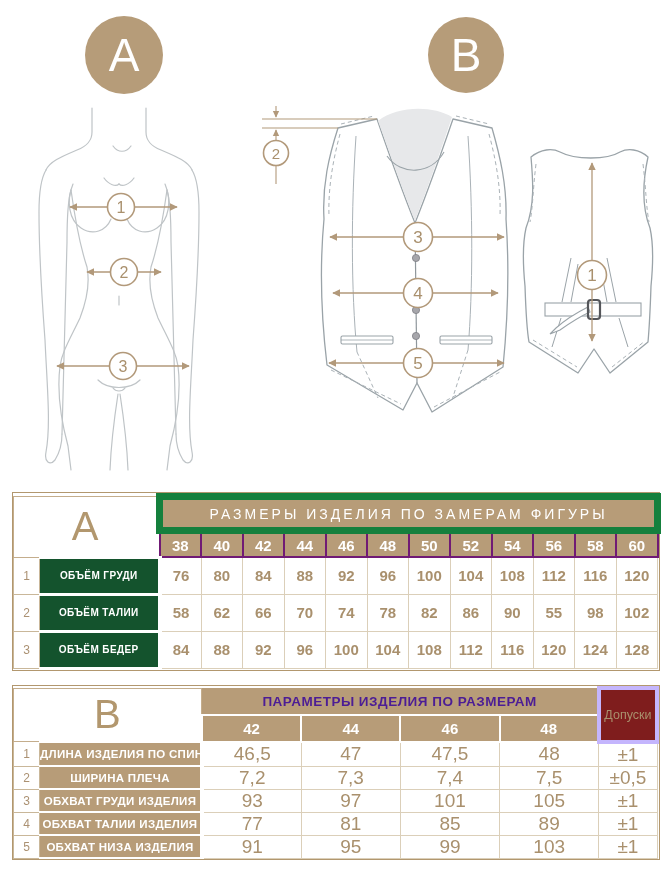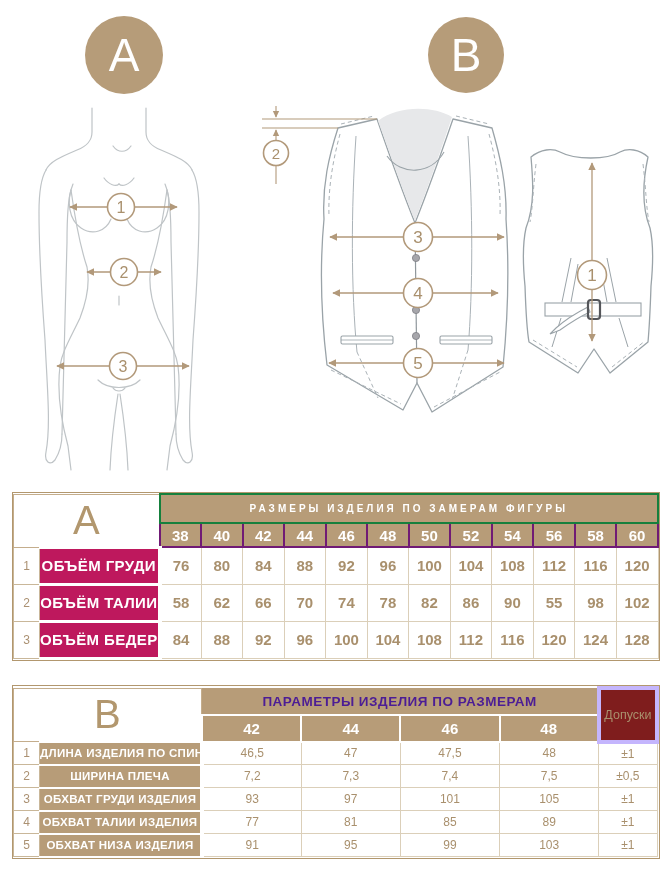--- a/index.html
+++ b/index.html
@@ -9,32 +9,32 @@
   }
   .diagrams{position:absolute;left:0;top:0;width:670px;height:485px;}
 
   .tblwrap{position:absolute;left:12px;width:646px;border:1px solid #b2976e;background:#fff;}
   #table-a-wrap{top:492px;}
   #table-b-wrap{top:685px;}
   table.tbl{border-collapse:collapse;table-layout:fixed;width:100%;}
   table.tbl td{padding:0;text-align:center;vertical-align:middle;overflow:hidden;white-space:nowrap;}
 
   td.corner{background:#fff;color:#b2976e;font-size:40px;font-weight:400;border:1px solid #c4ad8c;}
-  td.title{background:#b79c78;color:#fff;font-size:10px;font-weight:700;letter-spacing:3px;height:27px;border:2px solid #15803d;}
+  td.title{background:#b79c78;color:#fff;font-size:14px;font-weight:400;letter-spacing:3px;height:27px;border:7px solid #15803d;}
   td.titleb{background:#b79c78;color:#4c1d95;font-size:13.5px;font-weight:700;letter-spacing:.5px;height:25px;border:1px solid #b79c78;}
   td.size{background:#b79c78;color:#fff;font-size:15px;font-weight:700;height:22px;border:2px solid #701a75;}
   td.sizeb{background:#b79c78;color:#fff;font-size:15px;font-weight:700;height:25px;border:2px solid #fff;}
   td.tolh{background:#7f1d1d;color:#a9906d;font-size:12.5px;font-weight:400;border:4px solid #c4b5fd;}
   td.num{background:#fff;color:#ab9172;font-size:12px;border:1px solid #c9b799;}
-  td.label{background:#be185d;color:#fff;font-size:15px;font-weight:700;letter-spacing:.4px;
+  td.label{background:#14532d;color:#fff;font-size:10px;font-weight:700;letter-spacing:.4px;
     border-top:3px solid #fff;border-bottom:3px solid #fff;border-left:1px solid #b79c78;border-right:4px solid #fff;}
   td.labelb{background:#b79c78;color:#fff;font-size:11.5px;font-weight:700;letter-spacing:.3px;
     border-top:2px solid #fff;border-bottom:2px solid #fff;border-left:1px solid #b79c78;border-right:4px solid #fff;}
   td.val{background:#fff;color:#a9906d;font-size:15px;font-weight:700;border:1px solid #dbcfb9;}
-  td.valb{background:#fff;color:#a9906d;font-size:12px;font-weight:400;border:1px solid #dbcfb9;}
+  td.valb{background:#fff;color:#a9906d;font-size:19px;font-weight:400;border:1px solid #dbcfb9;}
   tr.trdata-a{height:37px;}
   tr.trdata-b{height:23px;}
 </style>
 </head>
 <body>
 
 <div class="page">
 
   <svg class="diagrams" viewBox="0 0 670 485" xmlns="http://www.w3.org/2000/svg">
     <defs>

